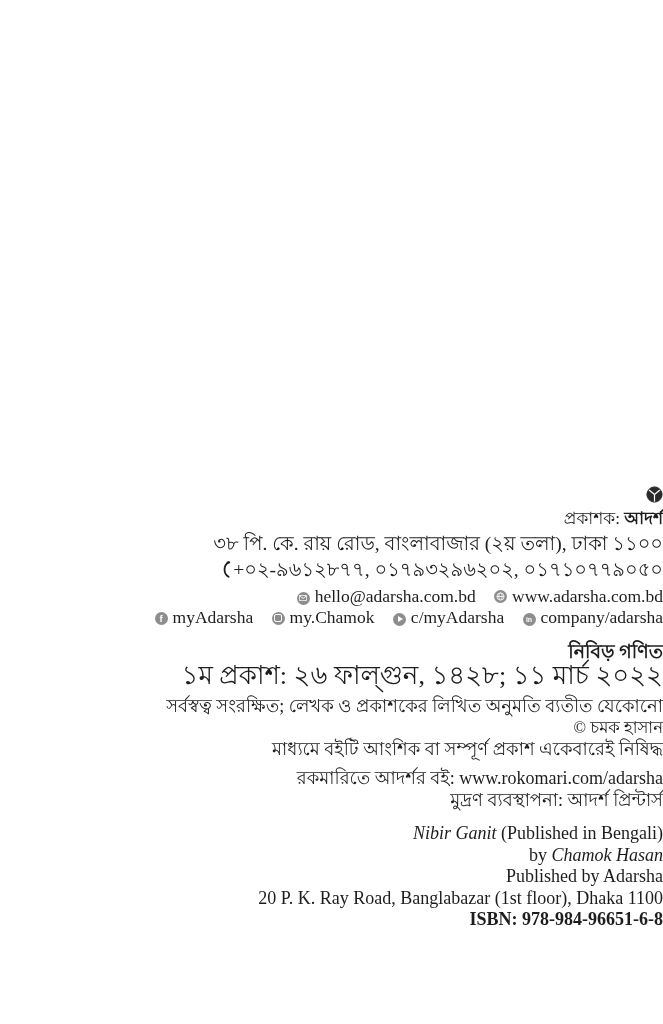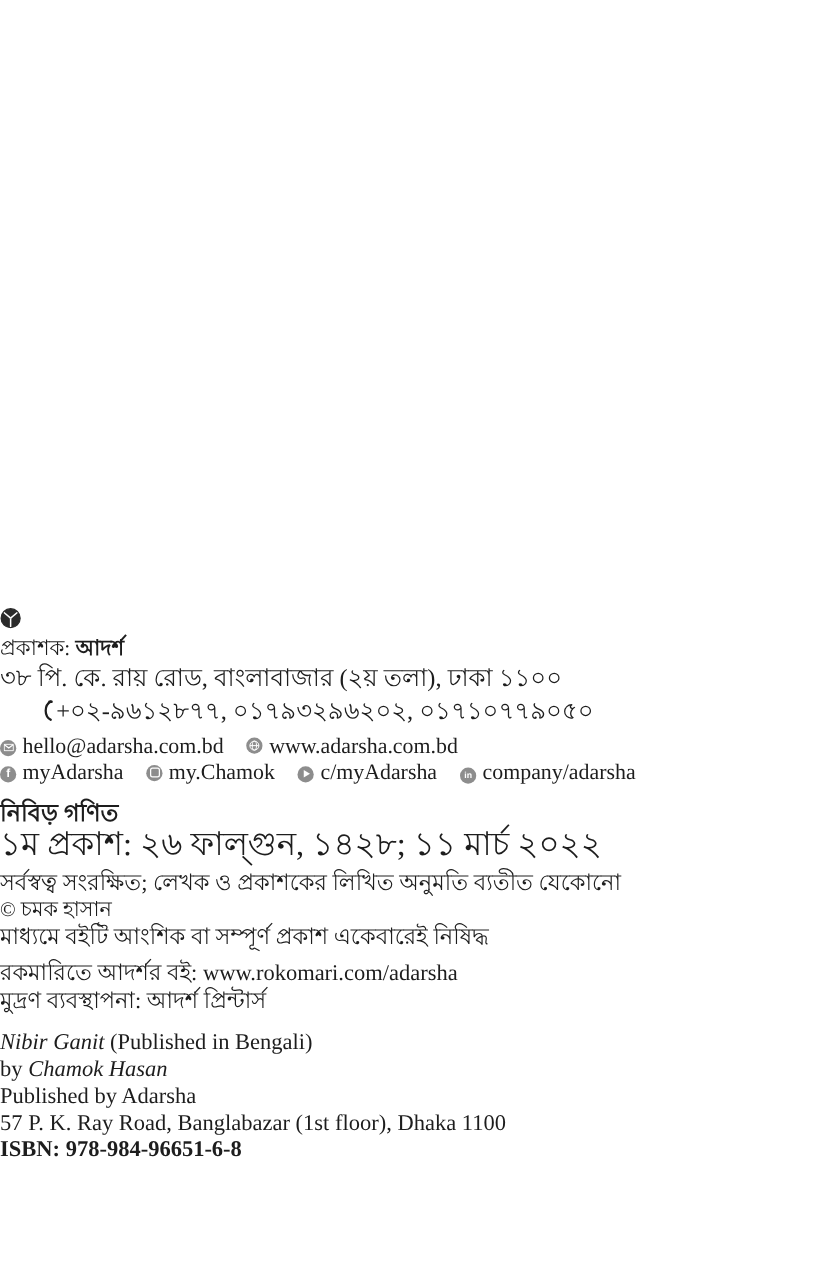--- a/index.html
+++ b/index.html
@@ -1,20 +1,20 @@
 <!DOCTYPE html>
 <html><head>
 <meta charset="utf-8">
 <style>
   html,body{margin:0;padding:0;background:#ffffff;}
   .page{
     position:relative;width:663px;height:1024px;background:#ffffff;overflow:hidden;
     font-family:"Liberation Serif","DejaVu Serif",serif;color:#1d1d1d;
   }
-  .content{position:absolute;top:486px;left:0;width:100%;text-align:left;}
+  .content{position:absolute;top:486px;left:0;width:100%;text-align:right;}
   .line{white-space:nowrap;}
   .b{font-weight:bold;}
   .logo-line{height:19px;line-height:19px;margin-bottom:3px;}
   .pub-line{font-size:17px;line-height:22px;}
   .addr-line{font-size:19.5px;line-height:27px;}
   .phone-line{font-size:19.5px;line-height:26px;padding-left:32px;}
   .contact-line{font-size:17.5px;line-height:22px;}
   .social-line{font-size:17.5px;line-height:21px;}
   .book-block{margin-top:11px;}
   .title-line{font-size:19px;line-height:25px;font-weight:bold;}
@@ -118,18 +118,18 @@
 
     <div class="print-block">
       <div class="line print-line">রকমারিতে আদর্শর বই: www.rokomari.com/adarsha</div>
       <div class="line print-line">মুদ্রণ ব্যবস্থাপনা: আদর্শ প্রিন্টার্স</div>
     </div>
 
     <div class="english-block">
       <div class="line en-line"><i>Nibir Ganit</i><span> (Published in Bengali)</span></div>
       <div class="line en-line"><span>by </span><i>Chamok Hasan</i></div>
       <div class="line en-line">Published by Adarsha</div>
-      <div class="line en-line">57 P. K. Ray Road, Banglabazar (1st floor), Dhaka 1100</div>
+      <div class="line en-line">20 P. K. Ray Road, Banglabazar (1st floor), Dhaka 1100</div>
       <div class="line en-line b">ISBN: 978-984-96651-6-8</div>
     </div>
 
   </div>
 </div>
 
 </body></html>

